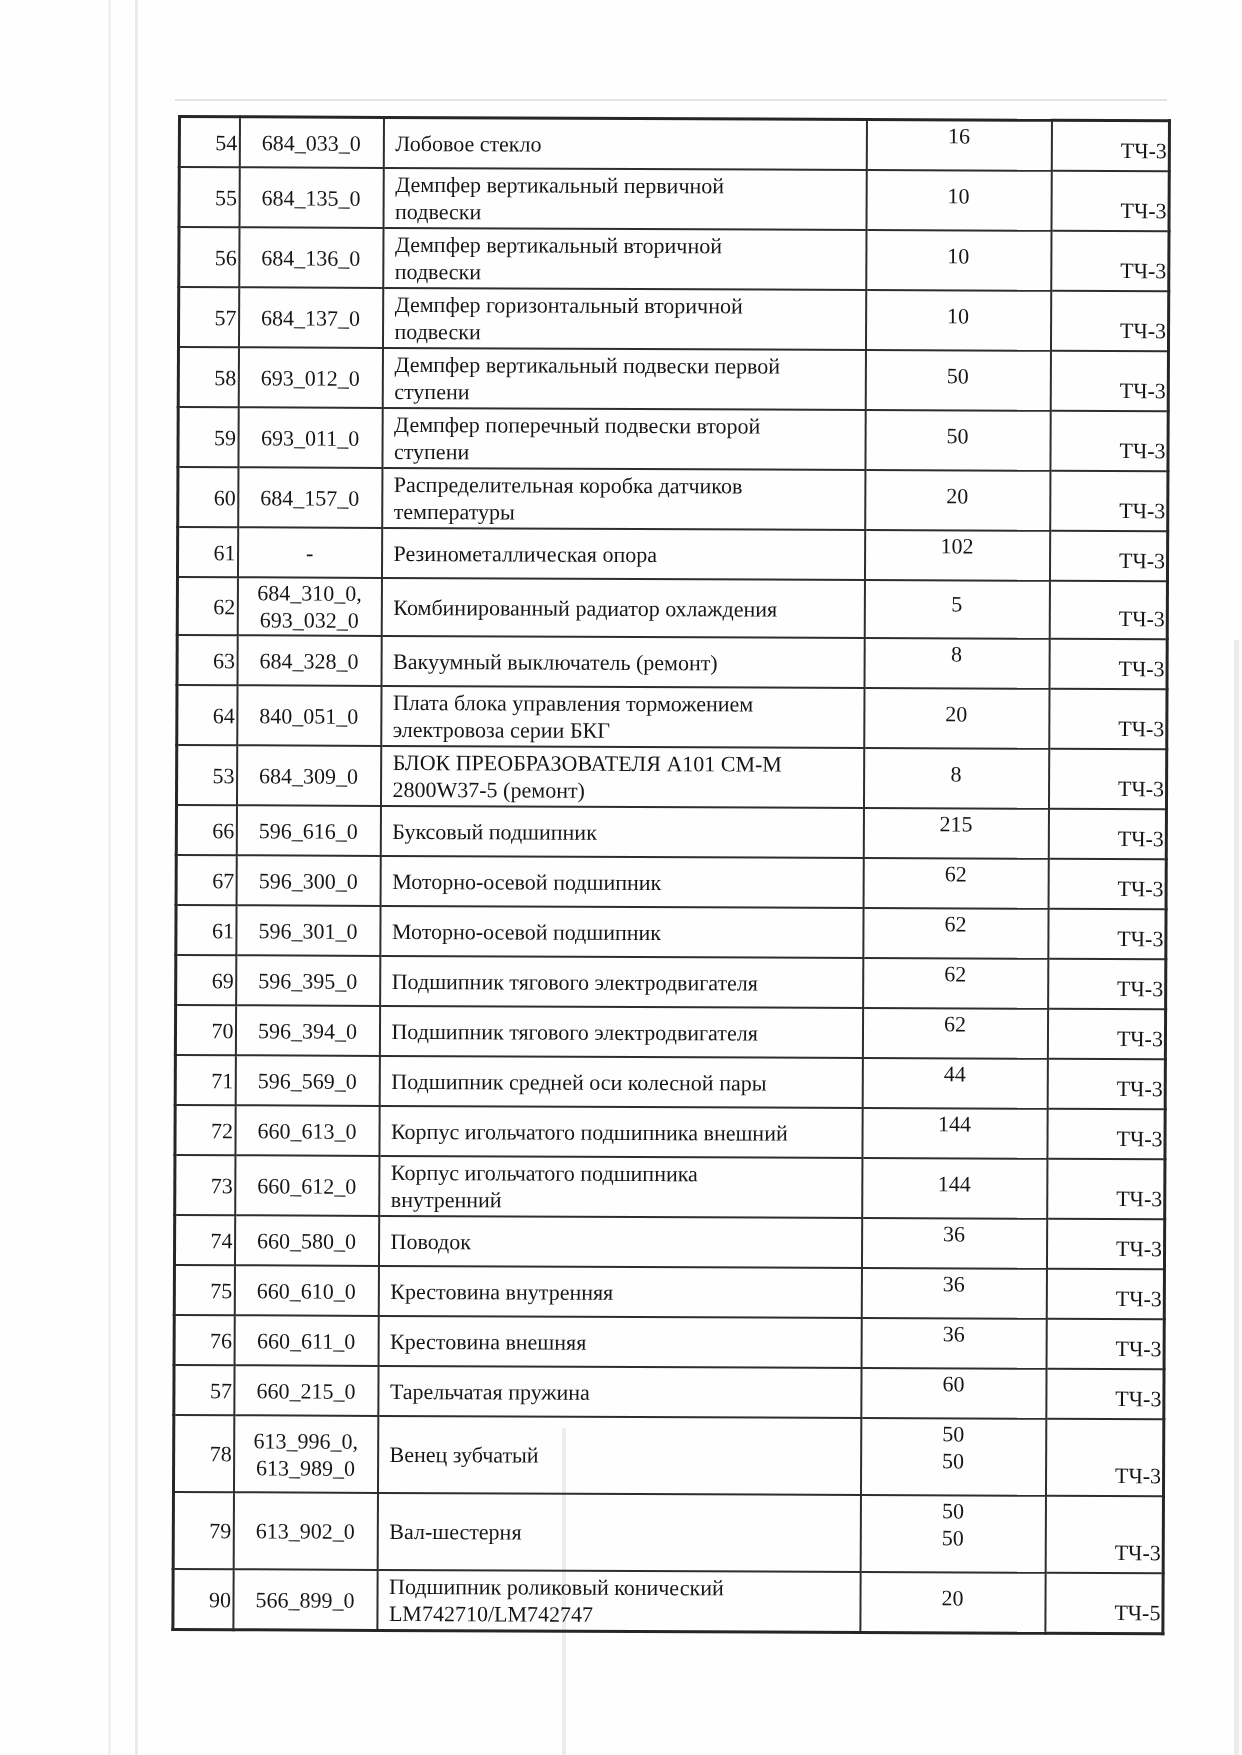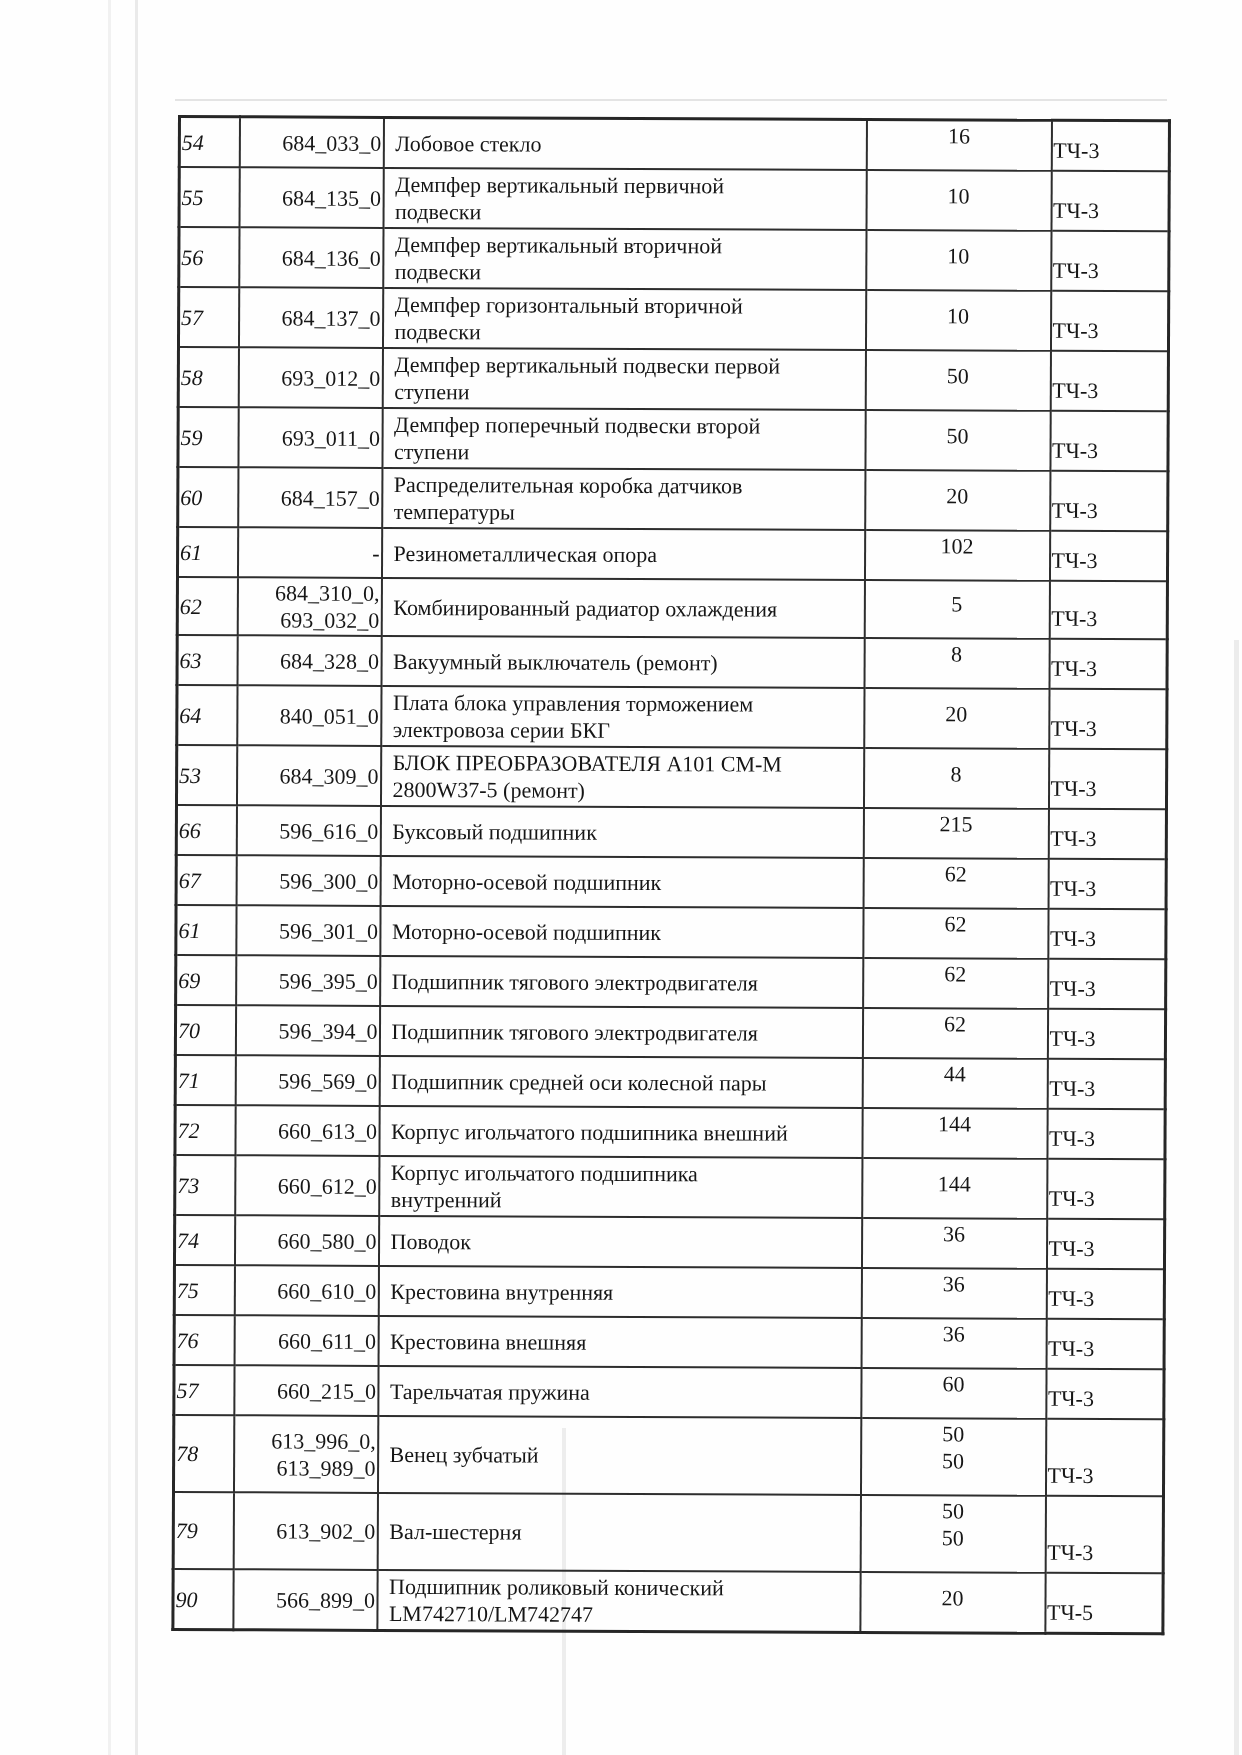--- a/index.html
+++ b/index.html
@@ -43,25 +43,25 @@
   table.parts td {
     border: 2px solid #2e2e2e;
     font-size: 22px;
     color: #161616;
     line-height: 27px;
     overflow: hidden;
   }
   tr.r1 { height: 50px; }
   tr.r2 { height: 58px; }
 
-  td.num   { text-align: left; vertical-align: middle; font-style: italic; }
-  td.code  { text-align: right; vertical-align: middle; }
+  td.num   { text-align: right; vertical-align: middle; }
+  td.code  { text-align: center; vertical-align: middle; }
   td.name  { text-align: left;   vertical-align: middle; padding: 2px 8px 2px 11px; }
   td.qty   { text-align: center; vertical-align: bottom; padding-bottom: 20px; }
-  td.depot { text-align: left; vertical-align: bottom; padding-bottom: 6px; }
+  td.depot { text-align: right; vertical-align: bottom; padding-bottom: 6px; }
   .line { white-space: nowrap; }
 </style>
 </head>
 <body>
 
 <div class="page">
   <div class="artifact vline-a"></div>
   <div class="artifact vline-b"></div>
   <div class="artifact vline-c"></div>
   <div class="artifact vline-d"></div>

